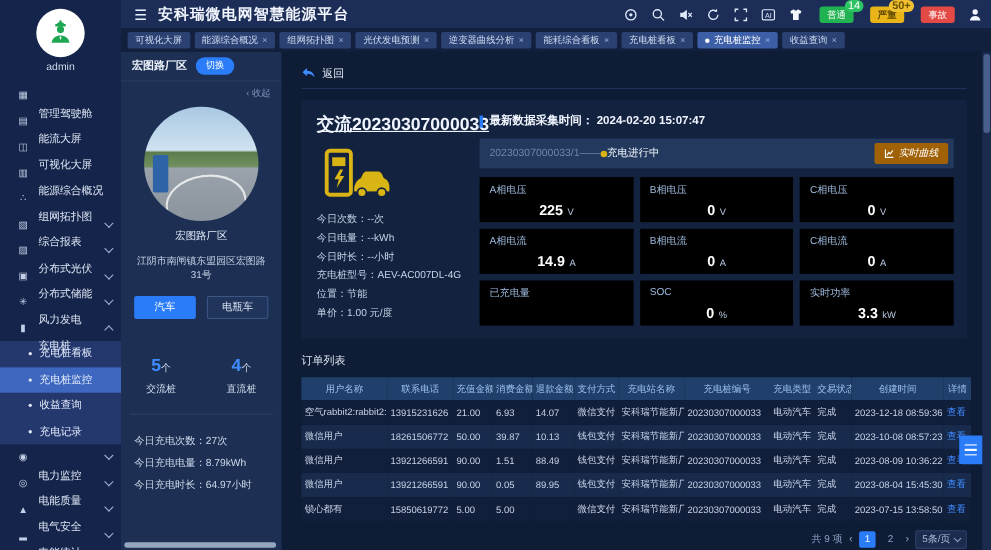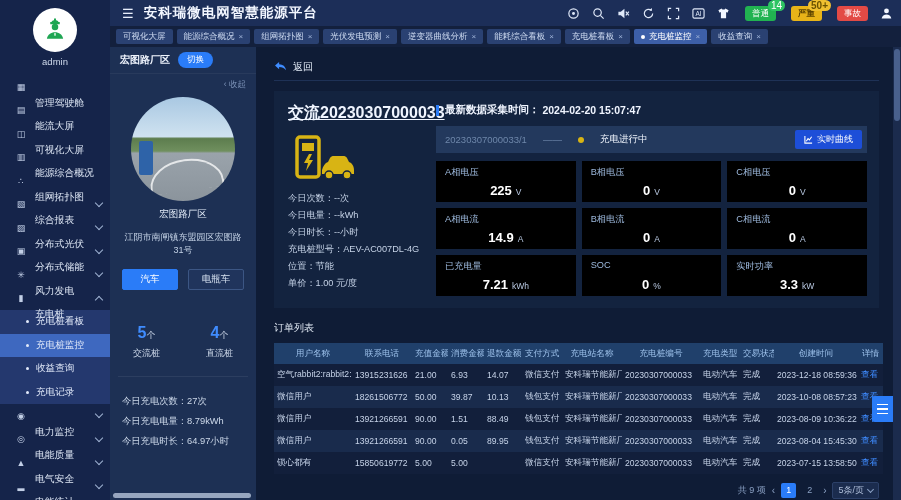--- a/index.html
+++ b/index.html
@@ -79,26 +79,26 @@
   .pile-col { width:132px; flex:0 0 132px; }
   .pile-title-row { display:flex; align-items:center; justify-content:space-between; }
   .pile-title { font-size:16px; font-weight:bold; color:#f0f5ff; white-space:nowrap;text-decoration:underline; }
   .ydot { width:6px; height:6px; border-radius:50%; background:#d8b414; }
   .pile-icon { margin:10px 0 6px 6px; }
   .info-line { font-size:9.2px; color:#c5d2e6; line-height:17px; white-space:nowrap; }
 
   .data-col { flex:1; min-width:0; }
   .collect { display:flex; align-items:center; font-size:10.5px; font-weight:bold; color:#f0f5ff; }
   .collect .bar { width:3px; height:11px; background:#2a7cf8; margin-right:6px; }
-  .gun-bar { margin-top:9px; height:27px; background:#23395d; display:flex; align-items:center; padding:0 5px 0 9px; gap:16px;justify-content:flex-end; }
+  .gun-bar { margin-top:9px; height:27px; background:#23395d; display:flex; align-items:center; padding:0 5px 0 9px; gap:0;justify-content:flex-end; }
   .gun-code { font-size:9.5px; color:#6e87aa; }
   .gun-dash { font-size:9.5px; color:#6e87aa; }
   .gdot { width:6px; height:6px; border-radius:50%; background:#d8b414; }
   .gun-status { font-size:9.5px; color:#eef3fc; }
-  .curve-btn { margin-left:auto; background:#1d4ed8; color:#fff; font-size:9px; height:19px; display:flex; align-items:center; gap:4px; padding:0 9px; border-radius:2px; cursor:pointer; }
+  .curve-btn { margin-left:auto; background:#a16207; color:#fff; font-size:9px; height:19px; display:flex; align-items:center; gap:4px; padding:0 9px; border-radius:2px; cursor:pointer;font-style:italic; }
   .curve-btn svg { width:9px; height:9px; }
   .metric-grid { margin-top:8px; display:grid; grid-template-columns:1fr 1fr 1fr; gap:6px; }
   .mcell { background:#000000; height:41px; padding:5px 9px 4px; display:flex; flex-direction:column; justify-content:space-between; }
   .mlabel { font-size:9.2px; color:#9db9dd; }
   .mval-row { display:flex; justify-content:center; align-items:baseline; gap:4px; }
   .mval { font-size:13px; font-weight:bold; color:#ffffff; }
   .munit { font-size:8.5px; color:#b9c9e2; }
 
   .orders-title { margin-top:13px; font-size:10px; color:#dfe7f2; }
   table.orders { margin-top:8px; width:100%; border-collapse:collapse; table-layout:fixed; font-size:8.6px; }
@@ -443,24 +443,20 @@
           </div>
         <div class="mcell">
             <span class="mlabel">C相电流</span>
             <span class="mval-row">
               <span class="mval">0</span>
               <span class="munit">A</span>
             </span>
           </div>
         <div class="mcell">
             <span class="mlabel">已充电量</span>
-            <span class="mval-row">
-              <span class="mval">7.21</span>
-              <span class="munit">kWh</span>
-            </span>
           </div>
         <div class="mcell">
             <span class="mlabel">SOC</span>
             <span class="mval-row">
               <span class="mval">0</span>
               <span class="munit">%</span>
             </span>
           </div>
         <div class="mcell">
             <span class="mlabel">实时功率</span>

